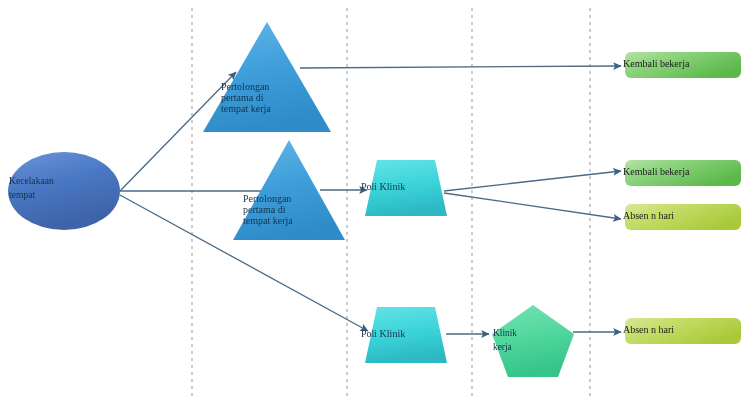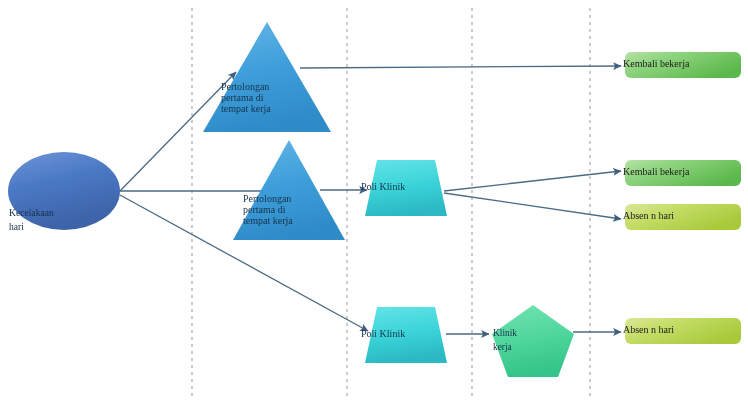--- a/index.html
+++ b/index.html
@@ -32,21 +32,20 @@
     line-height: 1.08;
   }
   .tri-label {
     font-size: 10px;
     width: 92px;
   }
   .ellipse-label {
     font-size: 9.6px;
     width: 110px;
     line-height: 1.5;
-    margin-top: 32px;
   }
   .trap-label {
     font-size: 10px;
     width: 90px;
     font-weight: normal;
   }
   .pent-label {
     font-size: 9.4px;
     width: 80px;
     line-height: 1.45;
@@ -129,21 +128,21 @@
     <polygon points="533,305 574,334 558,377 508,377 492,334" fill="url(#gradPent)"></polygon>
 
     <rect x="625" y="52" width="116" height="26" rx="6" ry="6" fill="url(#gradGreenBox)"></rect>
     <rect x="625" y="160" width="116" height="26" rx="6" ry="6" fill="url(#gradGreenBox)"></rect>
     <rect x="625" y="204" width="116" height="26" rx="6" ry="6" fill="url(#gradLimeBox)"></rect>
     <rect x="625" y="318" width="116" height="26" rx="6" ry="6" fill="url(#gradLimeBox)"></rect>
   </svg>
 
   <div class="node-label ellipse-label" style="left:9px; top:174px;">
     <div>Kecelakaan</div>
-    <div>hari</div>
+    <div>tempat</div>
   </div>
 
   <div class="node-label tri-label" style="left:221px; top:82px;">
     <div>Pertolongan</div>
     <div>pertama di</div>
     <div>tempat kerja</div>
   </div>
 
   <div class="node-label tri-label" style="left:243px; top:194px;">
     <div>Pertolongan</div>

